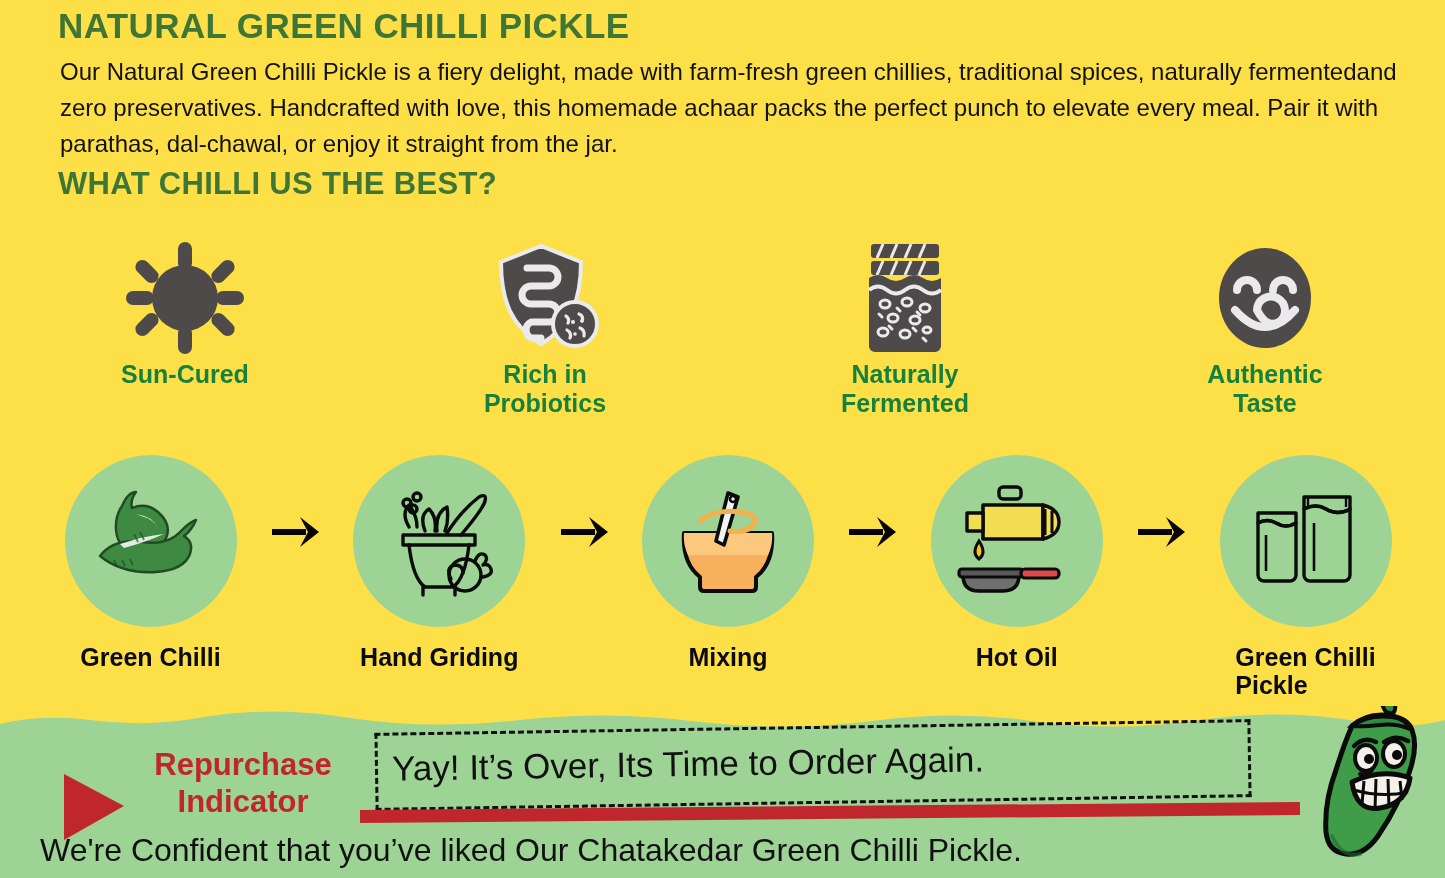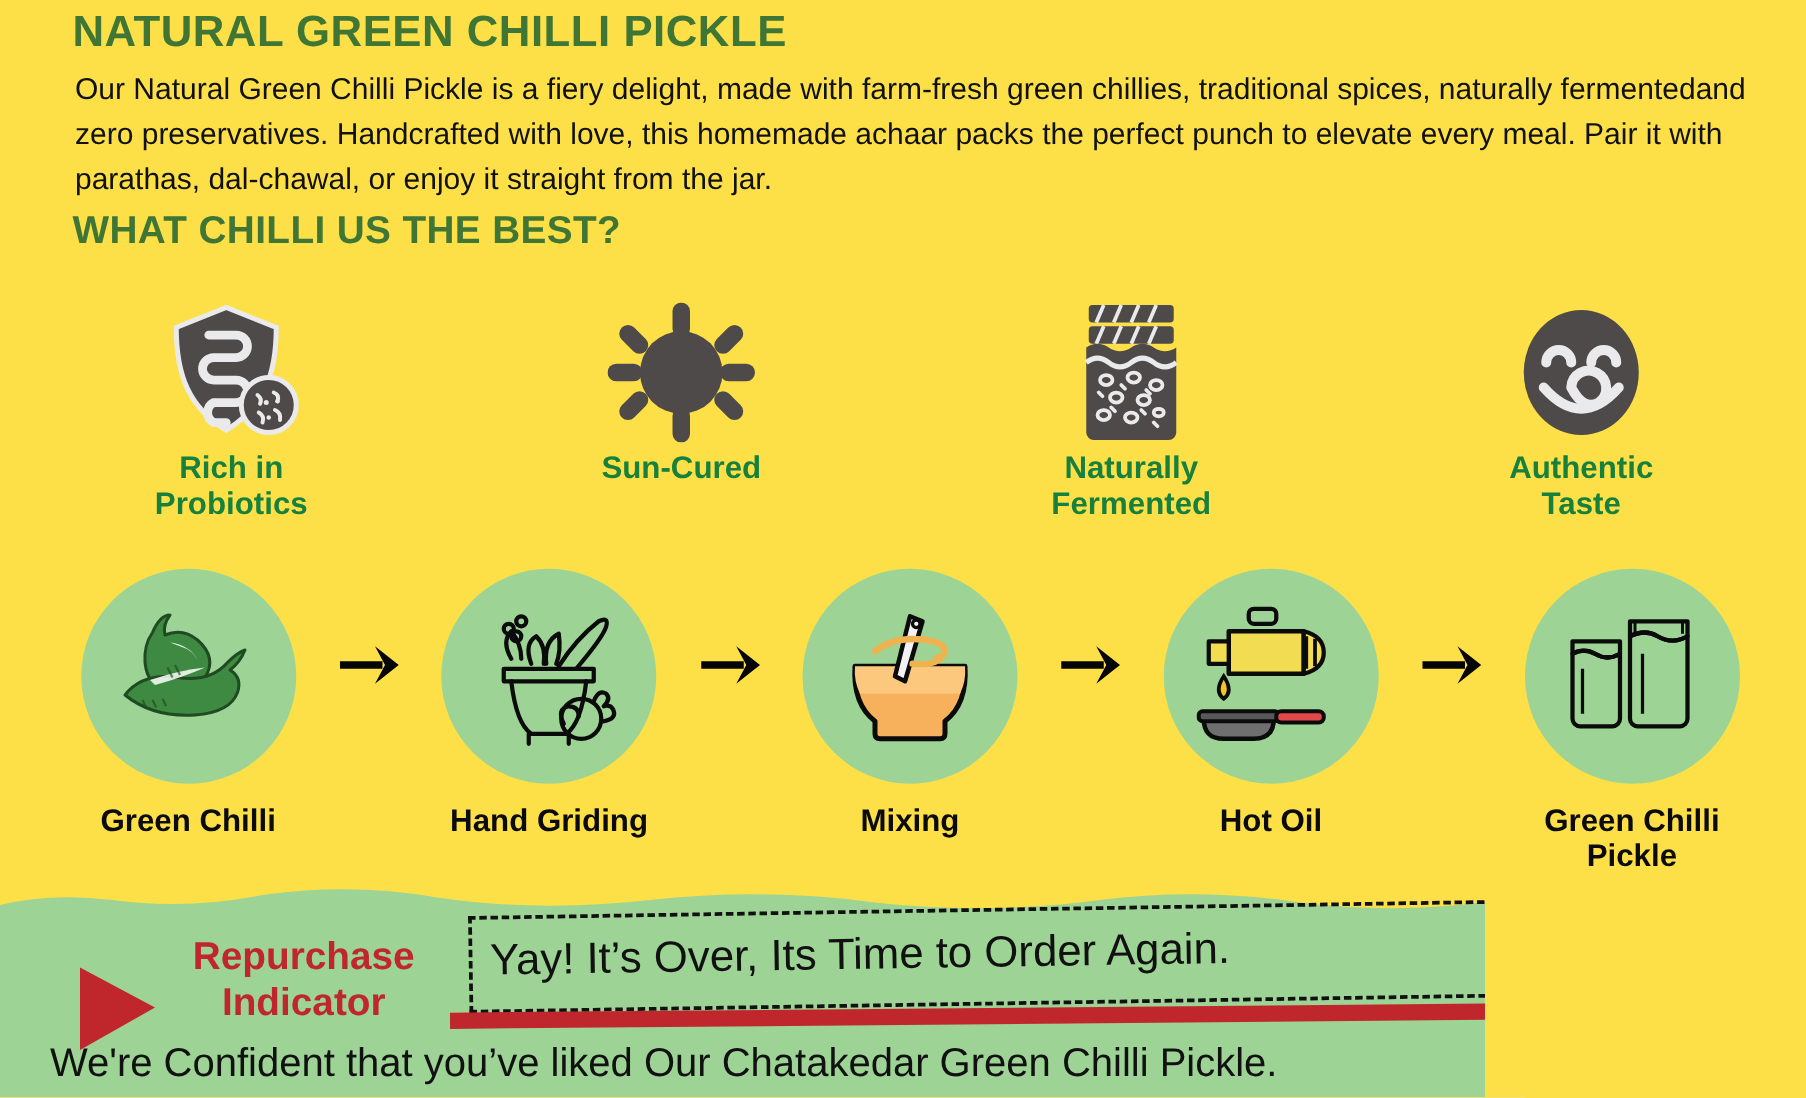--- a/index.html
+++ b/index.html
@@ -43,31 +43,31 @@
   .process{
     position:absolute;left:58px;top:455px;width:1340px;
     display:flex;align-items:flex-start;justify-content:space-between;
   }
   .step{width:185px;display:flex;flex-direction:column;align-items:center;}
   .circle{
     width:172px;height:172px;border-radius:50%;background:#9ed396;
     display:flex;align-items:center;justify-content:center;
   }
   .step-label{
-    margin-top:16px;text-align:center;color:#0b0b0b;
+    margin-top:16px;color:#0b0b0b;
     font-size:25px;font-weight:bold;line-height:28px;
   }
   .arrow{
     width:62px;display:flex;align-items:center;justify-content:center;
     margin-top:60px;
   }
 
   
   .banner{
-    position:absolute;left:0;top:706px;width:1188px;height:172px;
+    position:absolute;left:0;top:706px;width:1445px;height:172px;
     overflow:hidden;
   }
   .banner-bg{
     position:absolute;left:0;top:0;width:1445px;height:172px;
   }
   .rep-arrow{position:absolute;left:62px;top:62px;}
   .rep-text{
     position:absolute;left:128px;top:40px;width:230px;text-align:center;
     color:#c0272d;font-size:31px;font-weight:bold;line-height:37px;
   }
@@ -95,62 +95,62 @@
 
 <div class="page">
 
   <div class="head-wrap">
     <h1 class="title">NATURAL GREEN CHILLI PICKLE</h1>
     <p class="desc">Our Natural Green Chilli Pickle is a fiery delight, made with farm-fresh green chillies, traditional spices, naturally fermentedand zero preservatives. Handcrafted with love, this homemade achaar packs the perfect punch to elevate every meal. Pair it with parathas, dal-chawal, or enjoy it straight from the jar.</p>
     <div class="subtitle">WHAT CHILLI US THE BEST?</div>
   </div>
 
   <div class="features">
-
-    <div class="feature">
-      <div class="feat-icon">
-        <svg width="112" height="112" viewBox="0 0 112 112">
-          <path d="M52 4 L12 20 C12 58 22 84 52 102 C82 84 92 58 92 20 Z" fill="#4f4a4a"></path>
-          <path d="M52 4 L12 20 C12 58 22 84 52 102 C82 84 92 58 92 20 Z" fill="none" stroke="#eaeaec" stroke-width="4"></path>
-          <path d="M38 26 h22 a9 9 0 0 1 0 18 h-18 a9 9 0 0 0 0 18 h18 a9 9 0 0 1 0 18 h-18 a9 9 0 0 0 0 16 h10" fill="none" stroke="#eaeaec" stroke-width="7" stroke-linecap="round" stroke-linejoin="round"></path>
-          <circle cx="86" cy="82" r="22" fill="#4f4a4a" stroke="#eaeaec" stroke-width="4"></circle>
-          <g stroke="#eaeaec" stroke-width="3.2" stroke-linecap="round" fill="none">
-            <path d="M77 74 q4 3 2 7"></path>
-            <path d="M90 72 q5 2 3 7"></path>
-            <path d="M78 88 q5 3 3 8"></path>
-            <path d="M91 86 q5 2 4 8"></path>
-          </g>
-          <g fill="#eaeaec">
-            <circle cx="84" cy="80" r="2"></circle>
-            <circle cx="93" cy="79" r="1.8"></circle>
-            <circle cx="86" cy="92" r="1.8"></circle>
-          </g>
-        </svg>
-      </div>
-      <div class="feat-label" style="white-space:pre-line">Rich in
-Probiotics</div>
-    </div>
 
     <div class="feature">
       <div class="feat-icon">
         <svg width="118" height="112" viewBox="0 0 118 112">
           <g fill="#4f4a4a">
             <circle cx="59" cy="56" r="33"></circle>
             <rect x="52" y="0" width="14" height="28" rx="7"></rect>
             <rect x="52" y="84" width="14" height="28" rx="7"></rect>
             <rect x="0" y="49" width="28" height="14" rx="7"></rect>
             <rect x="90" y="49" width="28" height="14" rx="7"></rect>
             <rect x="14" y="16" width="14" height="27" rx="7" transform="rotate(-45 21 29.5)"></rect>
             <rect x="90" y="16" width="14" height="27" rx="7" transform="rotate(45 97 29.5)"></rect>
             <rect x="14" y="69" width="14" height="27" rx="7" transform="rotate(45 21 82.5)"></rect>
             <rect x="90" y="69" width="14" height="27" rx="7" transform="rotate(-45 97 82.5)"></rect>
           </g>
         </svg>
       </div>
       <div class="feat-label">Sun-Cured</div>
+    </div>
+
+    <div class="feature">
+      <div class="feat-icon">
+        <svg width="112" height="112" viewBox="0 0 112 112">
+          <path d="M52 4 L12 20 C12 58 22 84 52 102 C82 84 92 58 92 20 Z" fill="#4f4a4a"></path>
+          <path d="M52 4 L12 20 C12 58 22 84 52 102 C82 84 92 58 92 20 Z" fill="none" stroke="#eaeaec" stroke-width="4"></path>
+          <path d="M38 26 h22 a9 9 0 0 1 0 18 h-18 a9 9 0 0 0 0 18 h18 a9 9 0 0 1 0 18 h-18 a9 9 0 0 0 0 16 h10" fill="none" stroke="#eaeaec" stroke-width="7" stroke-linecap="round" stroke-linejoin="round"></path>
+          <circle cx="86" cy="82" r="22" fill="#4f4a4a" stroke="#eaeaec" stroke-width="4"></circle>
+          <g stroke="#eaeaec" stroke-width="3.2" stroke-linecap="round" fill="none">
+            <path d="M77 74 q4 3 2 7"></path>
+            <path d="M90 72 q5 2 3 7"></path>
+            <path d="M78 88 q5 3 3 8"></path>
+            <path d="M91 86 q5 2 4 8"></path>
+          </g>
+          <g fill="#eaeaec">
+            <circle cx="84" cy="80" r="2"></circle>
+            <circle cx="93" cy="79" r="1.8"></circle>
+            <circle cx="86" cy="92" r="1.8"></circle>
+          </g>
+        </svg>
+      </div>
+      <div class="feat-label" style="white-space:pre-line">Rich in
+Probiotics</div>
     </div>
 
     <div class="feature">
       <div class="feat-icon">
         <svg width="100" height="112" viewBox="0 0 100 112">
           <g fill="#4f4a4a">
             <rect x="16" y="2" width="68" height="14" rx="3"></rect>
             <rect x="16" y="19" width="68" height="14" rx="3"></rect>
           </g>
           <g stroke="#eaeaec" stroke-width="3">

